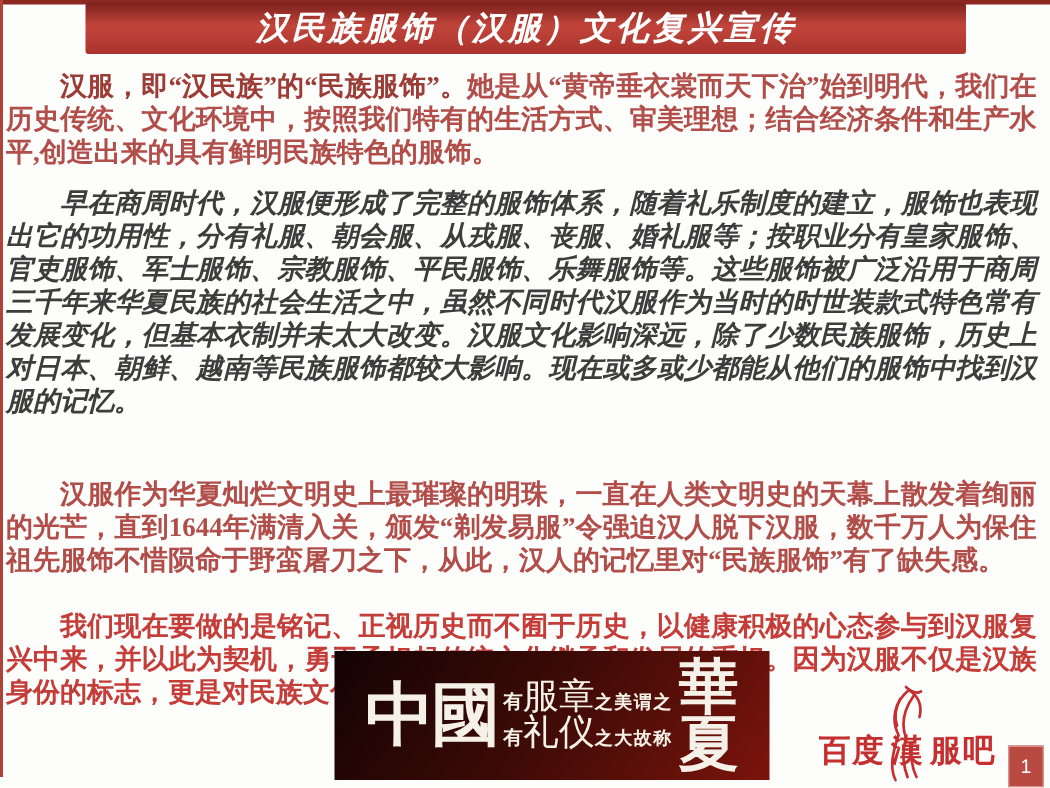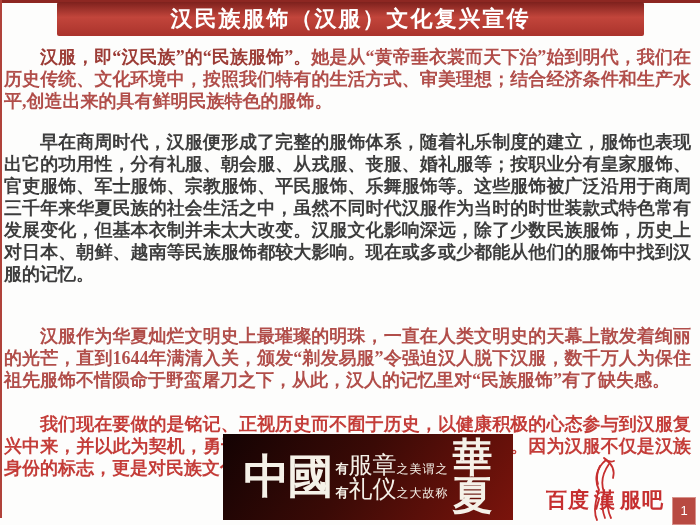--- a/index.html
+++ b/index.html
@@ -4,42 +4,42 @@
 <style>
   html,body{margin:0;padding:0;background:#ffffff;}
   .slide{position:relative;width:700px;height:525px;background:#fdfdfc;overflow:hidden;
          font-family:"Liberation Serif","DejaVu Serif",serif;}
   
   .top-line{position:absolute;left:0;top:0;width:700px;height:3px;background:#8d2722;}
   .left-line{position:absolute;left:0;top:0;width:2px;height:518px;background:#b0423a;}
   
   .header-bar{position:absolute;left:57px;top:2px;width:587px;height:34px;border-radius:2px;
               background:linear-gradient(180deg,#7d211d 0%,#c2453b 45%,#aa332c 100%);
-              display:flex;align-items:center;justify-content:center;}
+              display:flex;align-items:center;justify-content:center;font-style:italic;}
   .header-title{color:#ffffff;font-weight:bold;font-size:22px;letter-spacing:2px;
                 font-family:"Liberation Sans","DejaVu Sans",sans-serif;}
   
   .content{position:absolute;left:4px;top:46px;width:687px;}
   .p{margin:0;font-weight:bold;font-size:18px;line-height:22px;text-align:justify;
      text-indent:2em;word-break:break-all;}
-  .p1{margin-bottom:19px;color:#b14e4a;}
+  .p1{margin-bottom:12px;color:#b14e4a;}
   .p1 .lead{color:#9c3c36;}
-  .p2{margin-bottom:18px;color:#3d3d3d;}
+  .p2{margin-bottom:18px;color:#3d3d3d;font-style:italic;}
   .p3{margin-bottom:22px;color:#b14e4a;margin-top:40px;}
   .p4{color:#c43d39;}
   
   .banner{position:absolute;left:223px;top:434px;width:290px;height:86px;
           background:linear-gradient(125deg,#140303 0%,#3a0a06 45%,#7b140c 100%);
           display:flex;align-items:center;justify-content:center;color:#f5f1e8;}
   .banner .zhongguo{font-size:46px;font-weight:bold;letter-spacing:-2px;line-height:1;}
   .banner .mid{display:flex;flex-direction:column;margin:0 2px 0 4px;line-height:1.05;}
   .banner .row{display:flex;align-items:baseline;white-space:nowrap;}
   .banner .sm{font-size:13px;font-weight:bold;}
   .banner .big{font-size:24px;font-weight:normal;line-height:1;}
-  .banner .tail{font-size:12px;font-weight:normal;letter-spacing:1px;}
+  .banner .tail{font-size:12px;font-weight:bold;letter-spacing:1px;}
   .banner .huaxia{display:flex;flex-direction:column;align-items:center;line-height:.95;
                   font-size:40px;font-weight:bold;margin-left:2px;}
   
   .logo{position:absolute;left:546px;top:486px;display:flex;align-items:center;
         color:#c62f2f;font-weight:bold;font-size:21px;letter-spacing:1px;}
   .logo .han-wrap{position:relative;display:inline-block;width:30px;text-align:center;}
   .logo .phoenix{position:absolute;left:-6px;top:-30px;pointer-events:none;}
   
   .badge{position:absolute;left:672px;top:497px;width:24px;height:28px;background:#b84a42;
          border:1px solid #d8928c;box-sizing:border-box;color:#ffffff;

